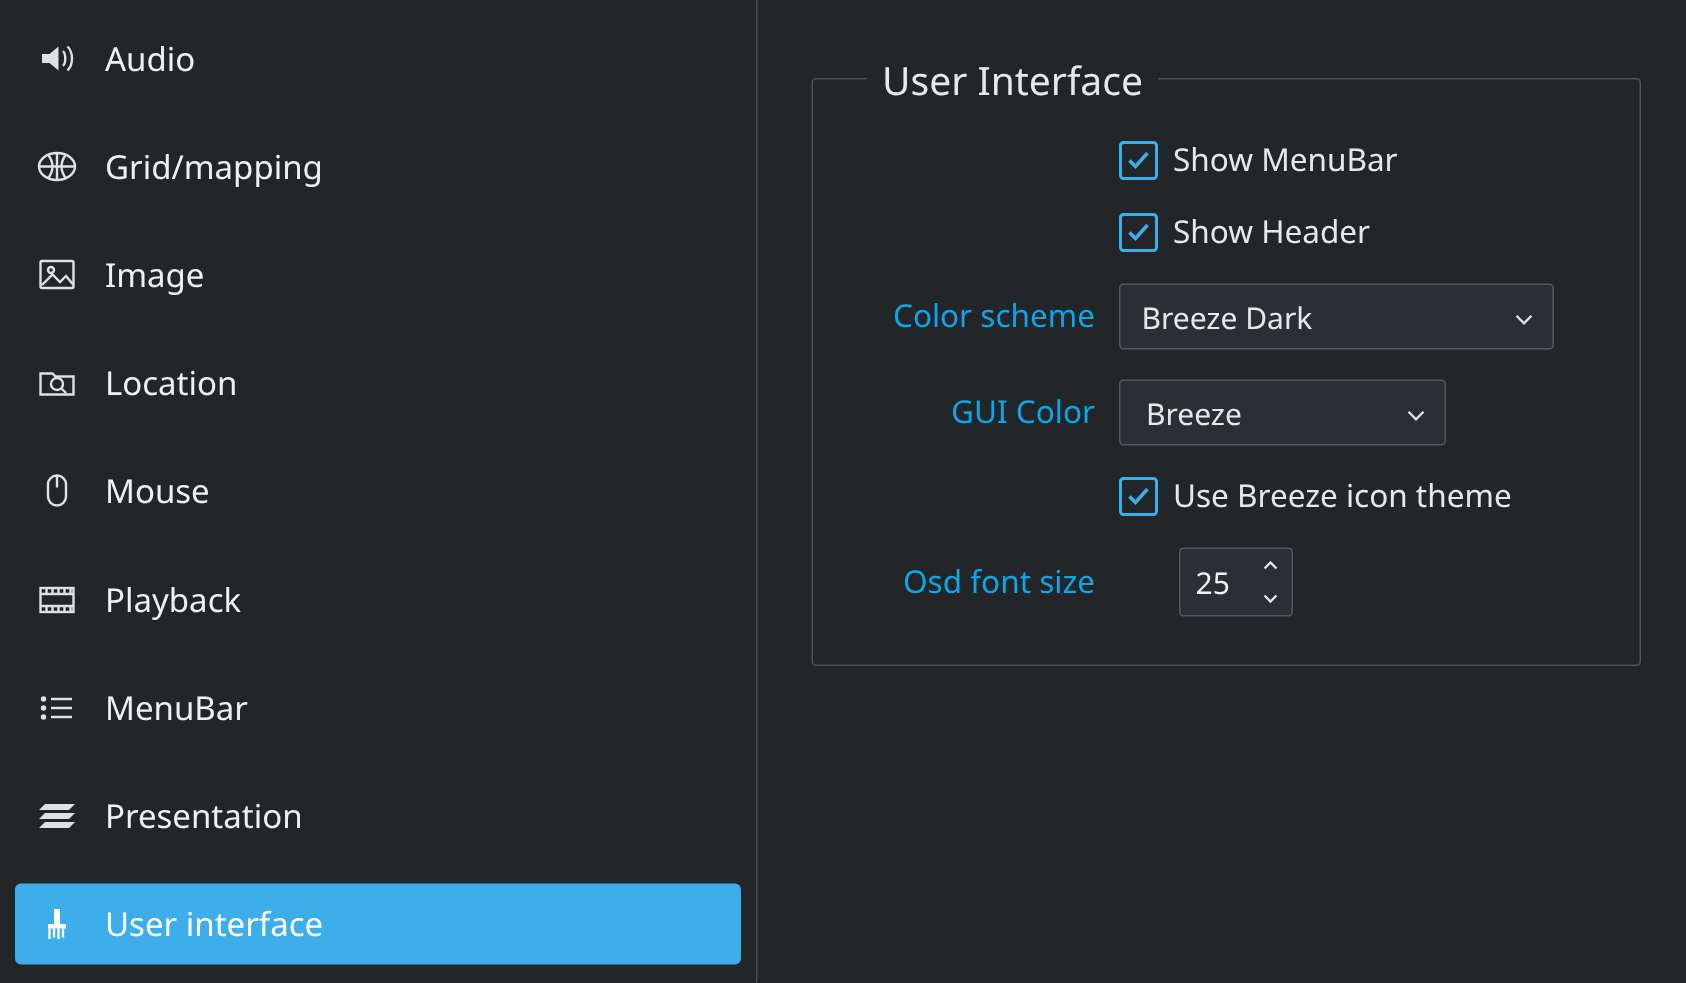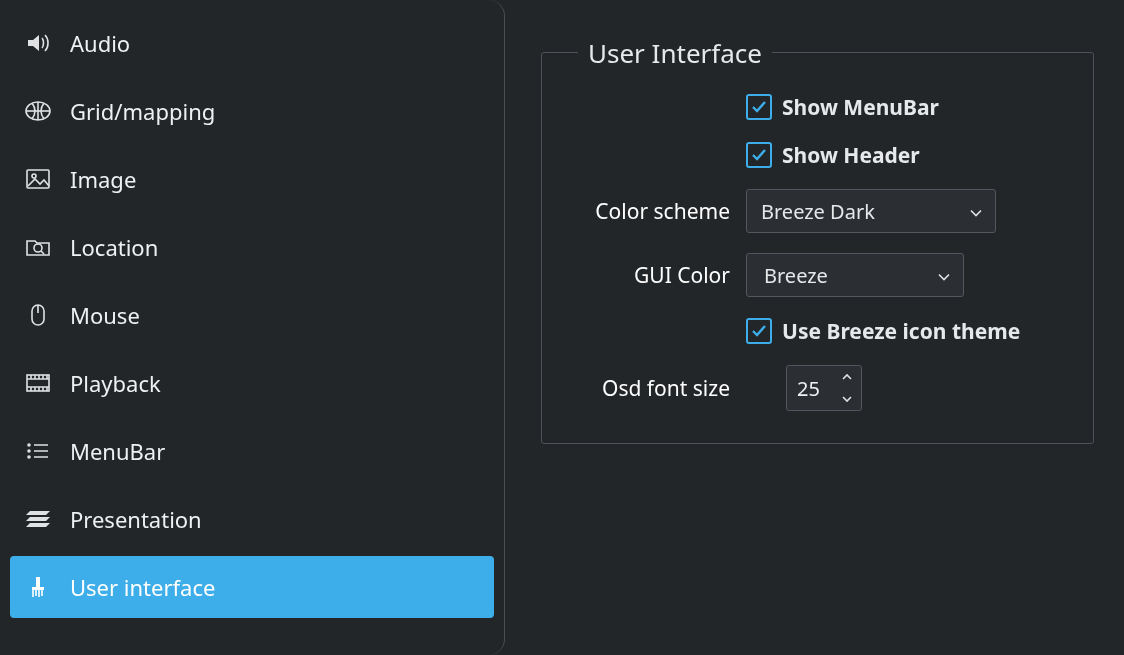--- a/index.html
+++ b/index.html
@@ -16,22 +16,21 @@
     width: 100%;
     height: 100%;
   }
   .sidebar {
     width: 505px;
     height: 100%;
     padding: 12px 10px 12px 10px;
     border-right: 1px solid #4a4d52;
     display: flex;
     flex-direction: column;
-    gap: 0;
-    border-radius: 16px;
+    gap: 12px;
   }
   .sidebar-item {
     display: flex;
     align-items: center;
     height: 62px;
     padding: 0 12px 0 14px;
     border-radius: 4px;
     gap: 18px;
     cursor: pointer;
   }
@@ -79,21 +78,21 @@
   .form-row {
     display: flex;
     align-items: center;
     margin-bottom: 20px;
   }
   .form-row:last-child { margin-bottom: 0; }
   .row-label {
     flex: 0 0 180px;
     text-align: right;
     font-size: 21px;
-    color: #ffffff;
+    color: #0ea5e9;
     padding-right: 16px;
   }
   .row-control {
     display: flex;
     align-items: center;
     gap: 10px;
   }
   .checkbox {
     width: 26px;
     height: 26px;
@@ -106,37 +105,36 @@
   }
   .checkbox.checked {
     background: #232629;
     border: 2px solid #3daee9;
   }
   .checkbox.checked svg { display: block; }
   .checkbox svg { display: none; }
   .check-label {
     font-size: 21px;
     color: #e6e8ea;
-    font-weight: bold;
   }
   .combo {
     height: 44px;
     border: 1px solid #54585e;
     background: #2b2e33;
     border-radius: 3px;
     display: flex;
     align-items: center;
     padding: 0 40px 0 14px;
     font-size: 20px;
     color: #e6e8ea;
     position: relative;
     cursor: pointer;
     min-width: 200px;
   }
-  .combo.wide { width: 250px; }
+  .combo.wide { width: 290px; }
   .combo.narrow { width: 218px; padding-left: 17px; }
   .combo .chevron {
     position: absolute;
     right: 12px;
     top: 50%;
     transform: translateY(-50%);
   }
   .spinbox {
     display: flex;
     align-items: stretch;

